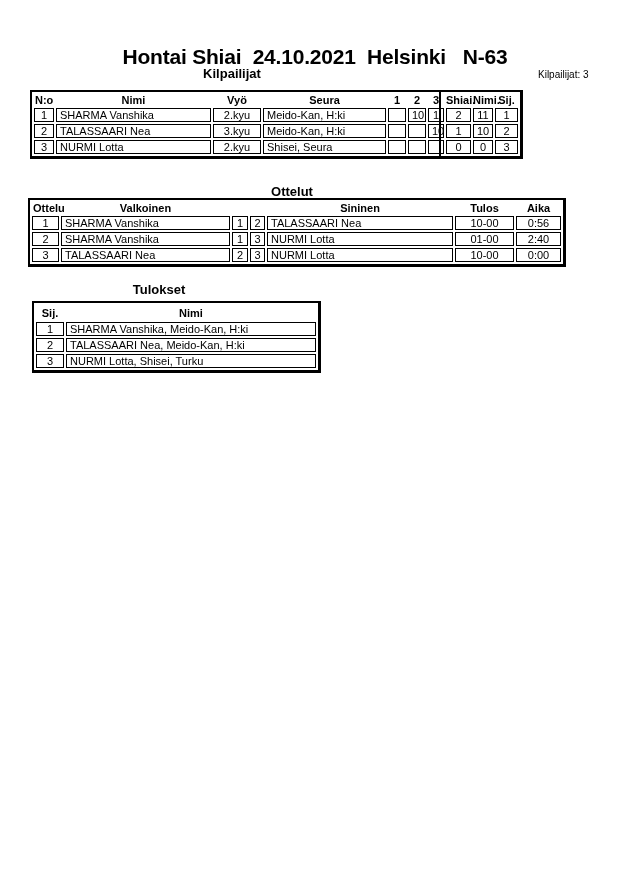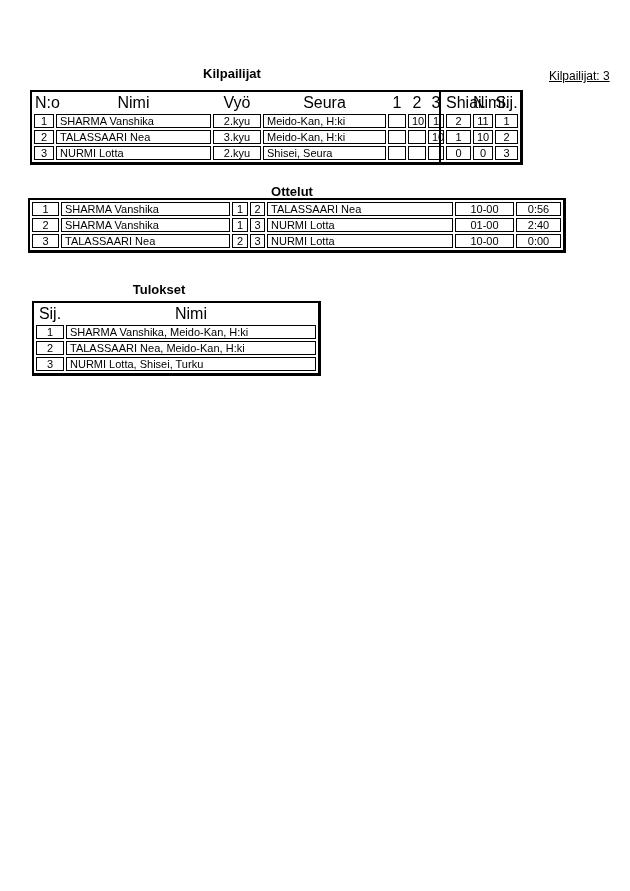--- a/index.html
+++ b/index.html
@@ -11,47 +11,48 @@
     position:absolute; top:45px; left:0; width:630px; text-align:center;
     font-size:21px; font-weight:bold; white-space:pre; letter-spacing:-0.2px;
   }
   .subtitle {
     position:absolute; font-size:13px; font-weight:bold;
     transform:translateX(-50%); white-space:nowrap;text-align:right;
   }
   #sub-kilpailijat { left:232px; top:66px; }
   #sub-ottelut     { left:292px; top:184px; }
   #sub-tulokset    { left:159px; top:282px; }
-  .count { position:absolute; top:69px; left:549px; font-size:12px;text-decoration:underline; }
+  .count { position:absolute; top:69px; left:538px; font-size:10px; }
   .tbl-wrap {
     position:absolute; background:#ffffff;
     border:2px solid #000; border-right-width:3px; border-bottom-width:3px;
   }
   #tbl1 { left:30px; top:90px;  width:488px; }
   #tbl2 { left:28px; top:198px; width:533px; }
   #tbl3 { left:32px; top:301px; width:284px; }
   table { border-collapse:separate; border-spacing:2px; table-layout:fixed; width:100%; }
   th {
-    font-size:16px; font-weight:normal; padding:0; height:11px;
+    font-size:11px; font-weight:bold; padding:0; height:11px;
     white-space:nowrap; overflow:visible; text-align:center; box-sizing:border-box;
   }
   td {
     font-size:11px; border:1px solid #000; padding:0 3px; height:14px;
     white-space:nowrap; overflow:hidden; text-align:center; box-sizing:border-box;
   }
   #tbl3 th { height:15px; }
   .l { text-align:left; }
   th.l { padding-left:1px; }
   .vline { position:absolute; top:0; bottom:0; left:407px; width:2px; background:#000; }
 </style>
 </head>
 <body>
 
 <div id="page">
 
+  <div class="title">Hontai Shiai  24.10.2021  Helsinki   N-63</div>
   <div class="count">Kilpailijat: 3</div>
 
   <div class="subtitle" id="sub-kilpailijat">Kilpailijat</div>
 
   <div class="tbl-wrap" id="tbl1">
     <table>
       <colgroup>
         <col style="width:20px">
           <col>
           <col style="width:48px">
@@ -124,20 +125,29 @@
       <colgroup>
         <col style="width:27px">
           <col>
           <col style="width:16px">
           <col style="width:15px">
         <col style="width:186px">
           <col style="width:59px">
           <col style="width:45px">
       </colgroup>
       <tbody>
+          <tr>
+        <th class="l">Ottelu</th>
+        <th>Valkoinen</th>
+        <th></th>
+        <th></th>
+        <th>Sininen</th>
+        <th>Tulos</th>
+        <th>Aika</th>
+      </tr>
       <tr>
         <td>1</td>
         <td class="l">SHARMA Vanshika</td>
         <td>1</td>
         <td>2</td>
         <td class="l">TALASSAARI Nea</td>
         <td>10-00</td>
         <td>0:56</td>
       </tr>
       <tr>

